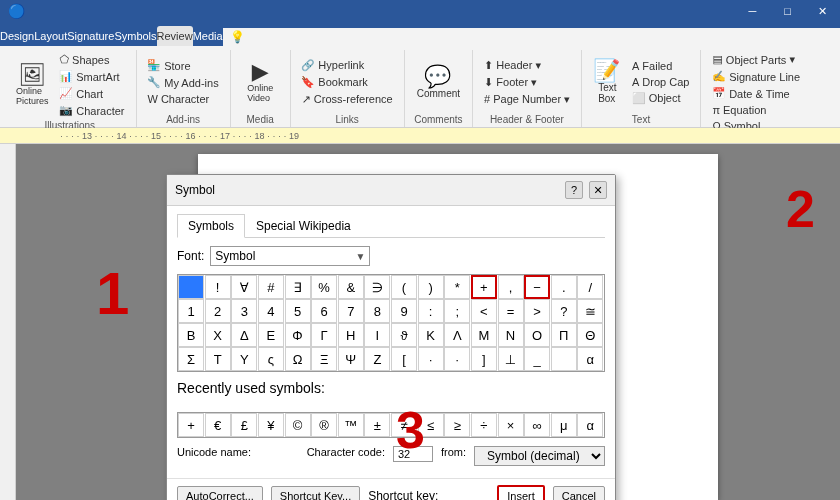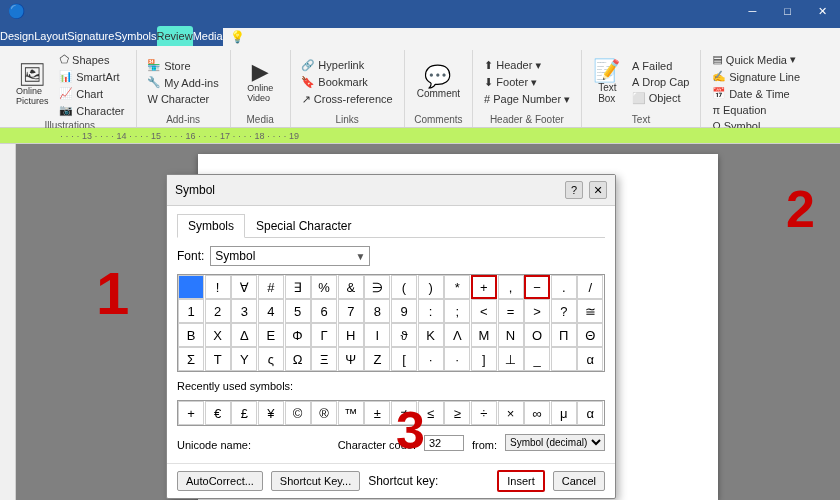--- a/index.html
+++ b/index.html
@@ -28,21 +28,21 @@
       align-items: flex-end;
     }
     .ribbon-tab {
       color: white;
       padding: 4px 0;
       font-size: 11px;
       cursor: pointer;
       border-radius: 3px 3px 0 0;
     }
     .ribbon-tab.active {
-      background: #5eead4;
+      background: #e5e5e5;
       color: #333;
     }
 
     
     .ribbon {
       background: #f3f3f3;
       border-bottom: 1px solid #d0d0d0;
       display: flex;
       align-items: stretch;
       height: 82px;
@@ -197,21 +197,21 @@
       align-items: center;
       justify-content: center;
       font-size: 13px;
       cursor: pointer;
       background: white;
     }
     .symbol-cell.selected-blue { background: #2979ff; color: white; }
     .symbol-cell.highlighted { border: 2px solid #cc0000; }
 
     
-    .recent-label { font-size: 11px; margin-bottom: 8px; }
+    .recent-label { font-size: 14px; margin-bottom: 16px; }
     .recent-grid {
       border: 1px solid #999;
       display: grid;
       grid-template-columns: repeat(16, 1fr);
       margin-bottom: 8px;
     }
     .recent-cell {
       border: 0.5px solid #d0d0d0;
       width: 26px;
       height: 24px;
@@ -219,35 +219,35 @@
       align-items: center;
       justify-content: center;
       font-size: 13px;
       cursor: pointer;
       background: white;
     }
 
     
     .unicode-row {
       display: flex;
-      align-items: flex-end;
+      align-items: flex-start;
       gap: 8px;
       margin-bottom: 4px;
       font-size: 11px;
     }
     .char-code-input {
       border: 1px solid #999;
       padding: 1px 4px;
       font-size: 11px;
       width: 40px;
     }
     .from-select {
       border: 1px solid #999;
-      padding: 1px 0;
-      font-size: 10px;
+      padding: 1px 8px;
+      font-size: 12px;
     }
 
     
     .dialog-footer {
       display: flex;
       align-items: center;
       padding: 6px 10px;
       gap: 8px;
       border-top: 1px solid #e0e0e0;
     }
@@ -309,21 +309,21 @@
       left: 80px;
       top: 115px;
       font-size: 60px;
       font-weight: bold;
       color: #cc0000;
       z-index: 5;
     }
 
     
     .ruler-h {
-      background: #bef264;
+      background: #fef9c3;
       height: 16px;
       border-bottom: 1px solid #d0d0d0;
       display: flex;
       align-items: center;
       padding-left: 50px;
       font-size: 9px;
       color: #666;
     }
 
     
@@ -502,21 +502,21 @@
       </div>
     </div>
     <div class="ribbon-group-label">Text</div>
   </div>
 
   <div class="ribbon-group">
     <div class="ribbon-group-content">
       <div class="ribbon-col">
         <div class="ribbon-btn-small">
           <span>▤</span>
-          <span>Quick Media</span> ▾
+          <span>Object Parts</span> ▾
         </div>
         <div class="ribbon-btn-small">
           <span>✍</span>
           <span>Signature Line</span>
         </div>
         <div class="ribbon-btn-small">
           <span>📅</span>
           <span>Date &amp; Time</span>
         </div>
         <div class="ribbon-btn-small">
@@ -562,21 +562,21 @@
             <div class="dialog-titlebar-btns">
               <div class="dialog-help-btn">?</div>
               <div class="dialog-close-btn">✕</div>
             </div>
           </div>
 
           <div class="dialog-content">
 
             <div class="dialog-tabs">
               <div class="dialog-tab active">Symbols</div>
-              <div class="dialog-tab">Special Character</div>
+              <div class="dialog-tab">Special Wikipedia</div>
             </div>
 
             <div class="font-row">
               <span>Font:</span>
               <div class="font-select">
                 <span>Symbol</span>
                 <span class="font-select-arrow">▼</span>
               </div>
             </div>
 

